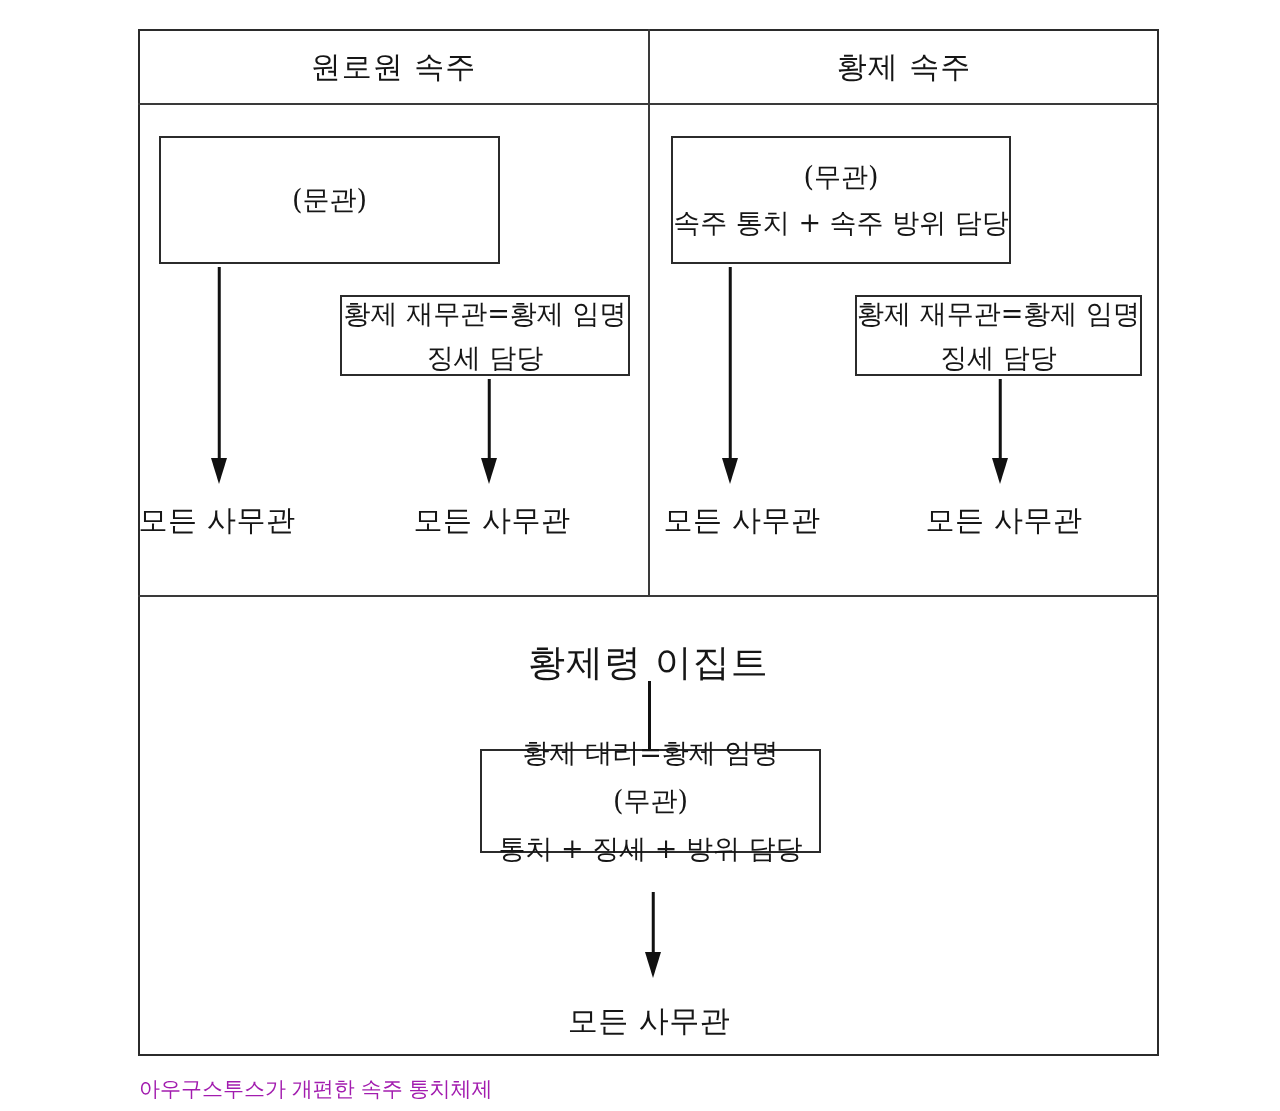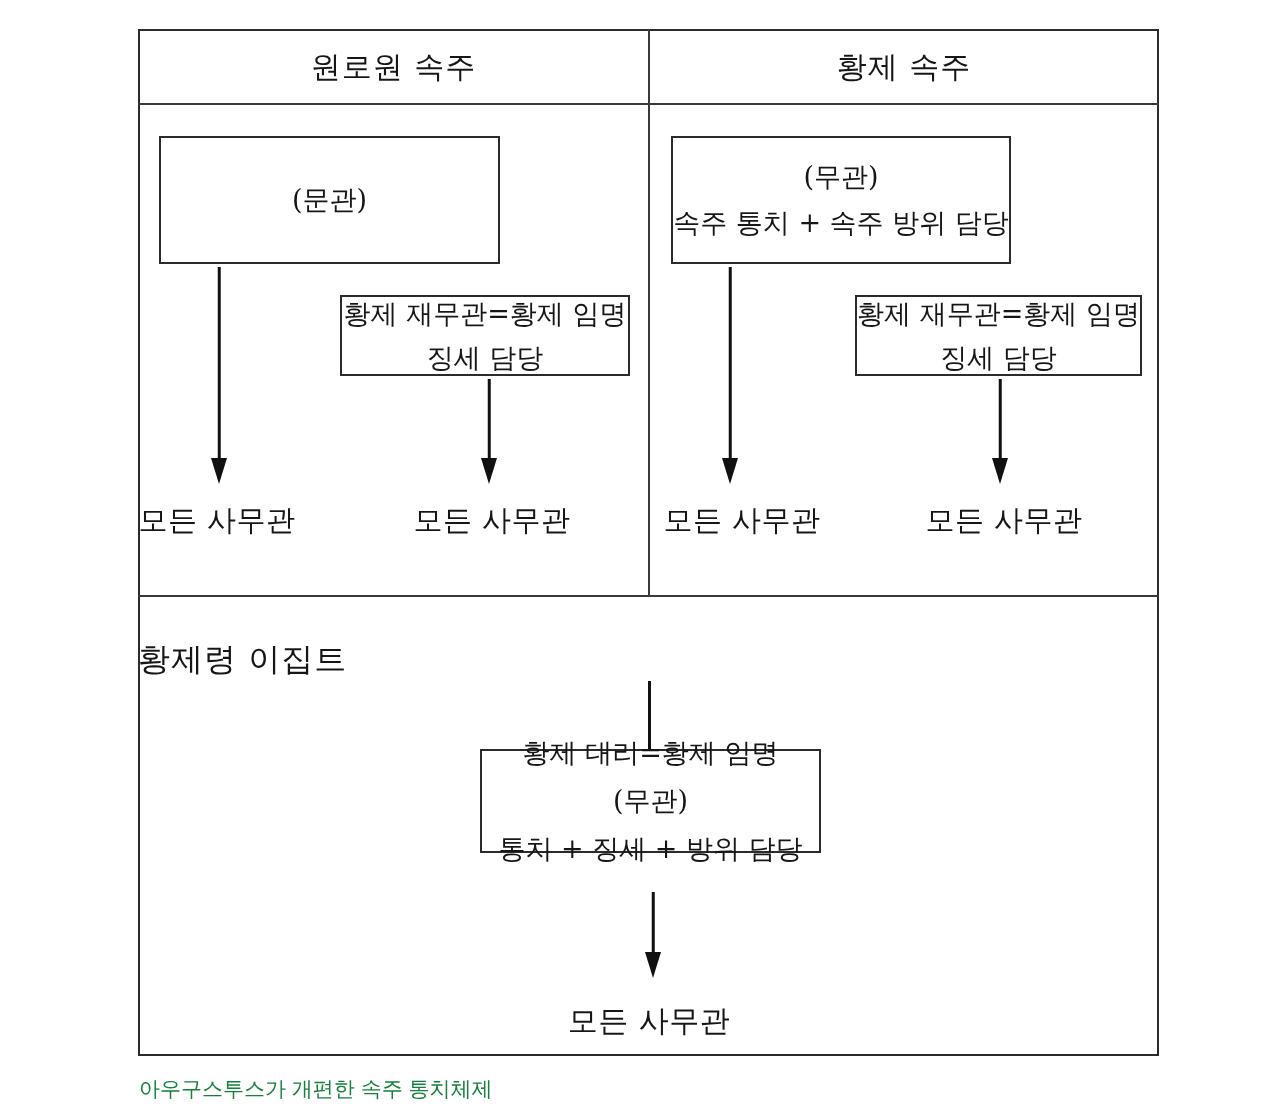--- a/index.html
+++ b/index.html
@@ -46,26 +46,26 @@
     border-right: 8px solid transparent;
     border-top: 26px solid #111;
   }
   .plainline { width: 2.5px; background: #111; }
   
   .leaf {
     font-size: 29px; text-align: center; white-space: nowrap;
     letter-spacing: 0.5px;
   }
   .egypt-title {
-    font-size: 32px; text-align: left; letter-spacing: 1px;
+    font-size: 37px; text-align: center; letter-spacing: 1px;
   }
   .caption {
     left: 130px; top: 1066px;
     font-family: "Liberation Sans", "DejaVu Sans", sans-serif;
-    font-size: 21px; color: #15803d;
+    font-size: 21px; color: #a21caf;
   }
 </style>
 </head>
 <body>
 
 <div class="abs frame"></div>
 
 <div class="abs hline" style="left:129px; top:94px; width:1021px;"></div>
 
 <div class="abs vline" style="left:639px; top:20px; height:568px;"></div>

